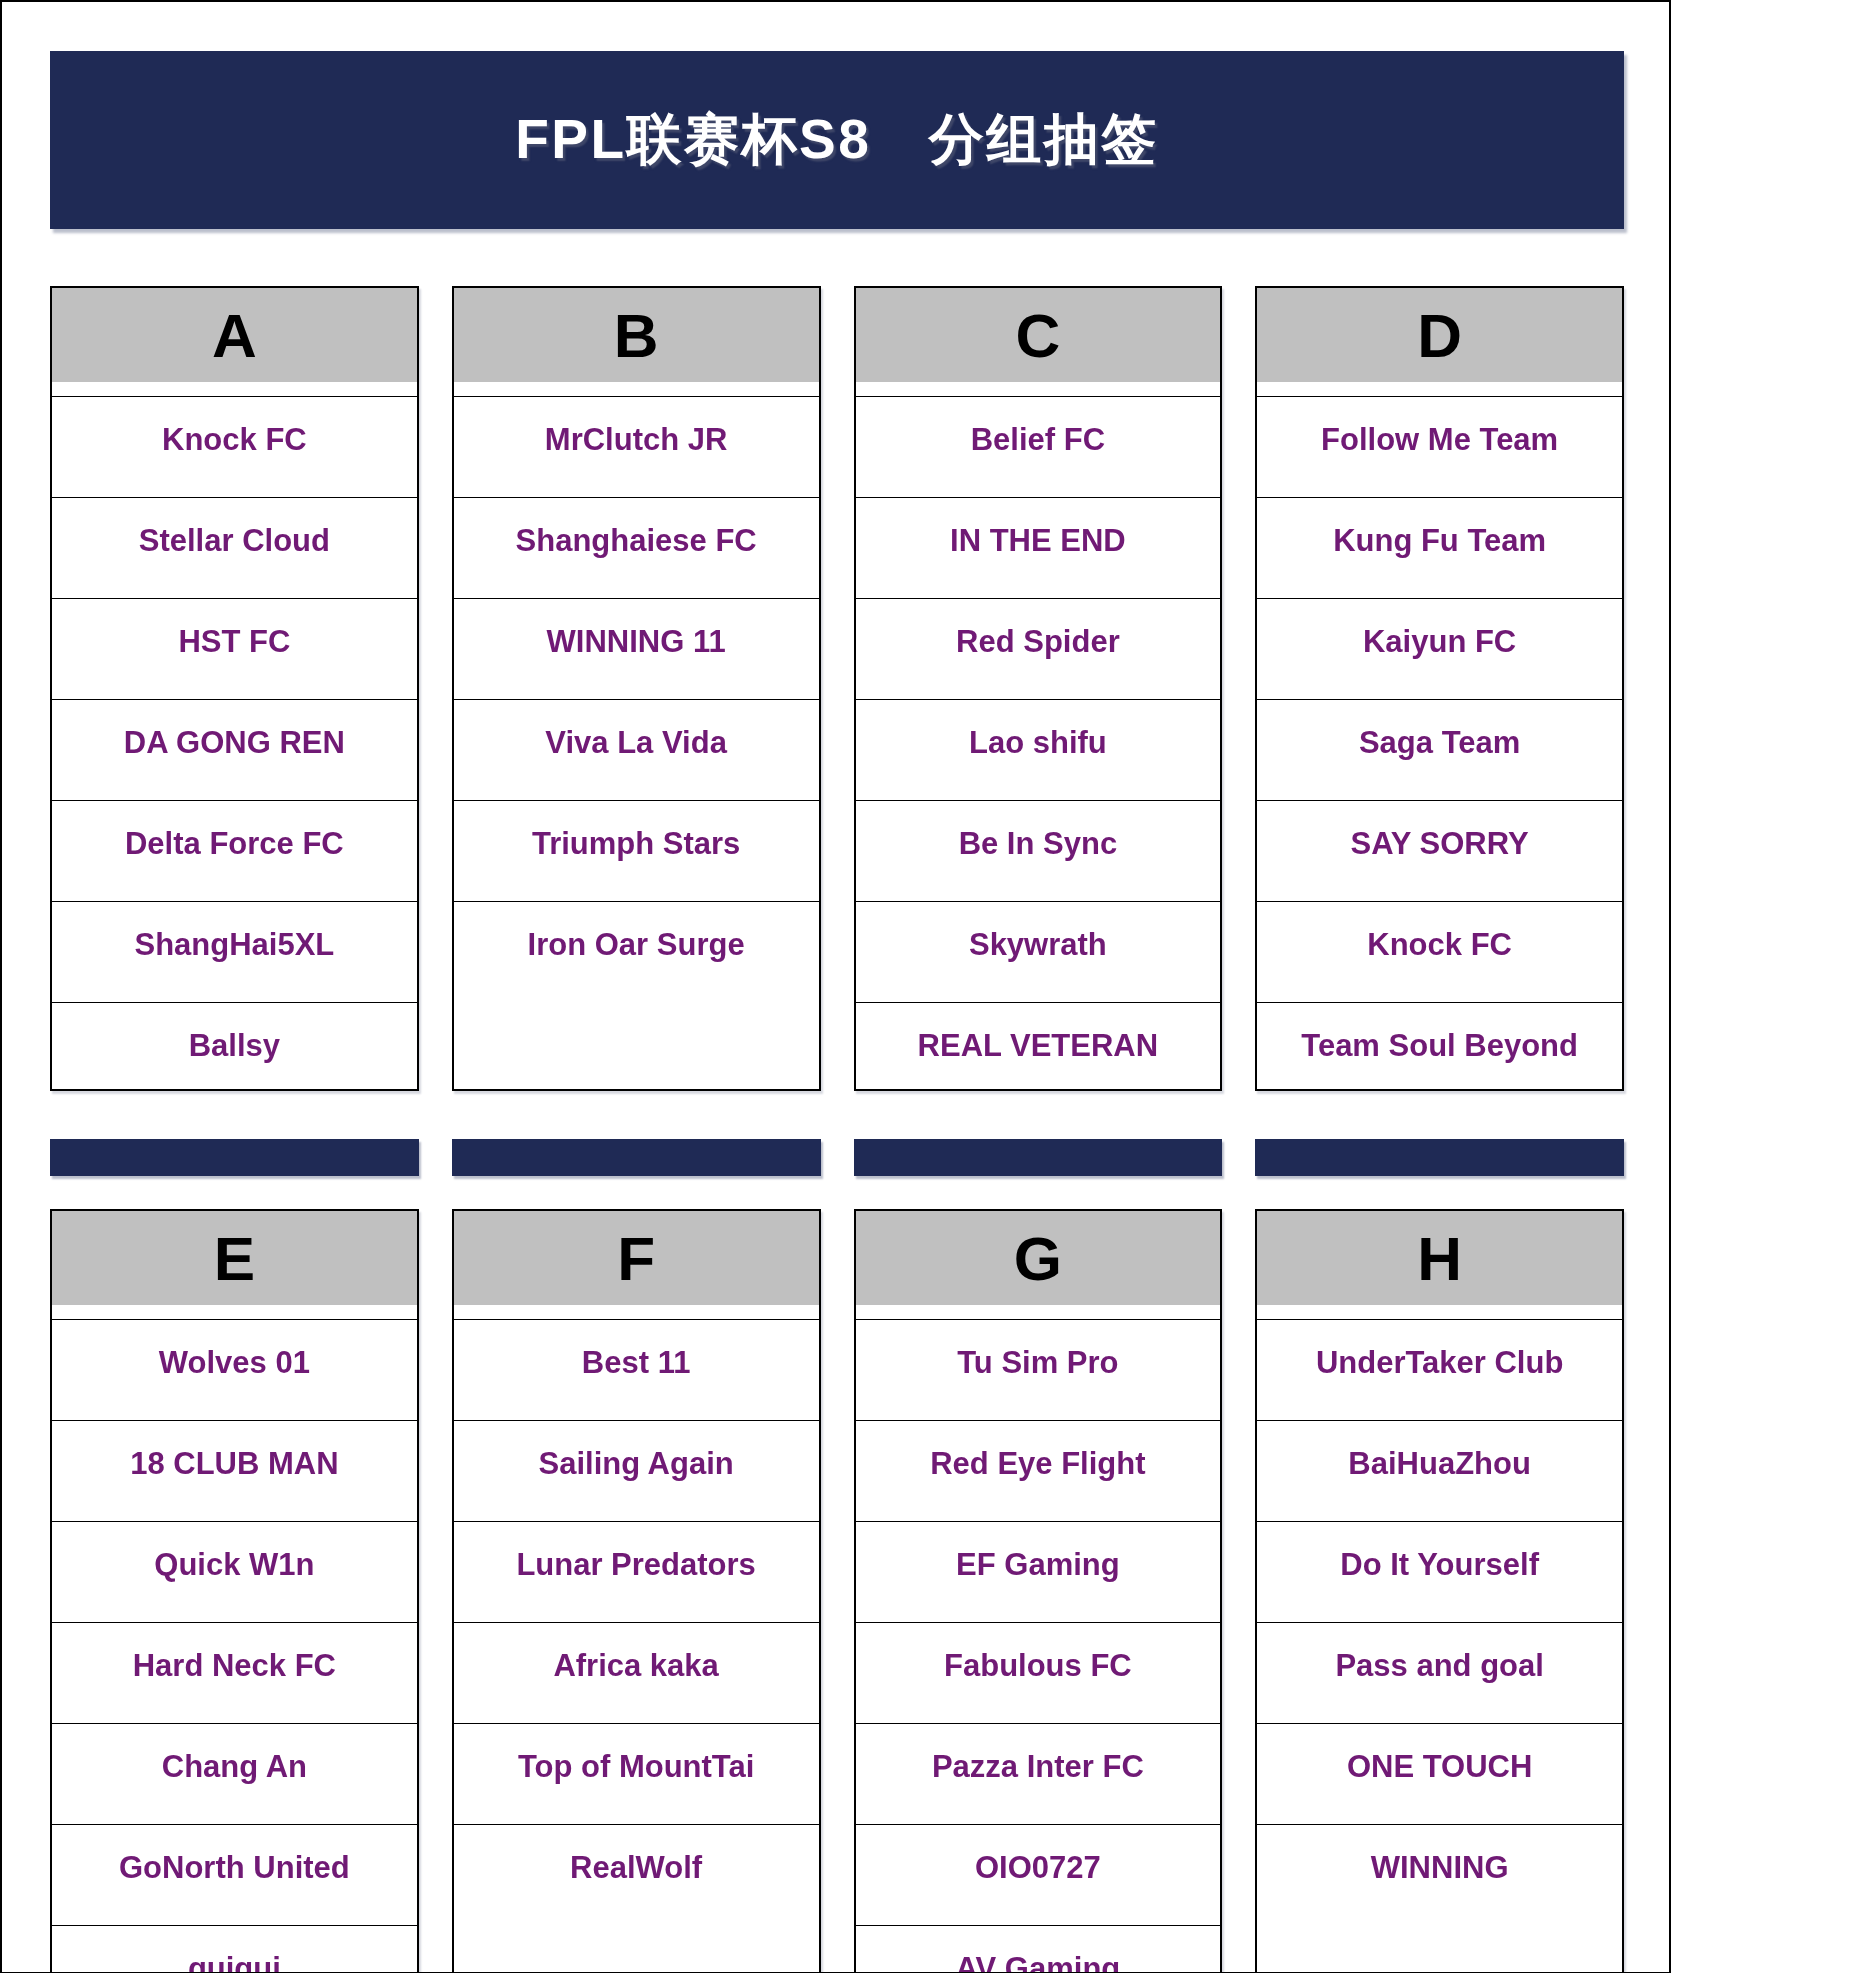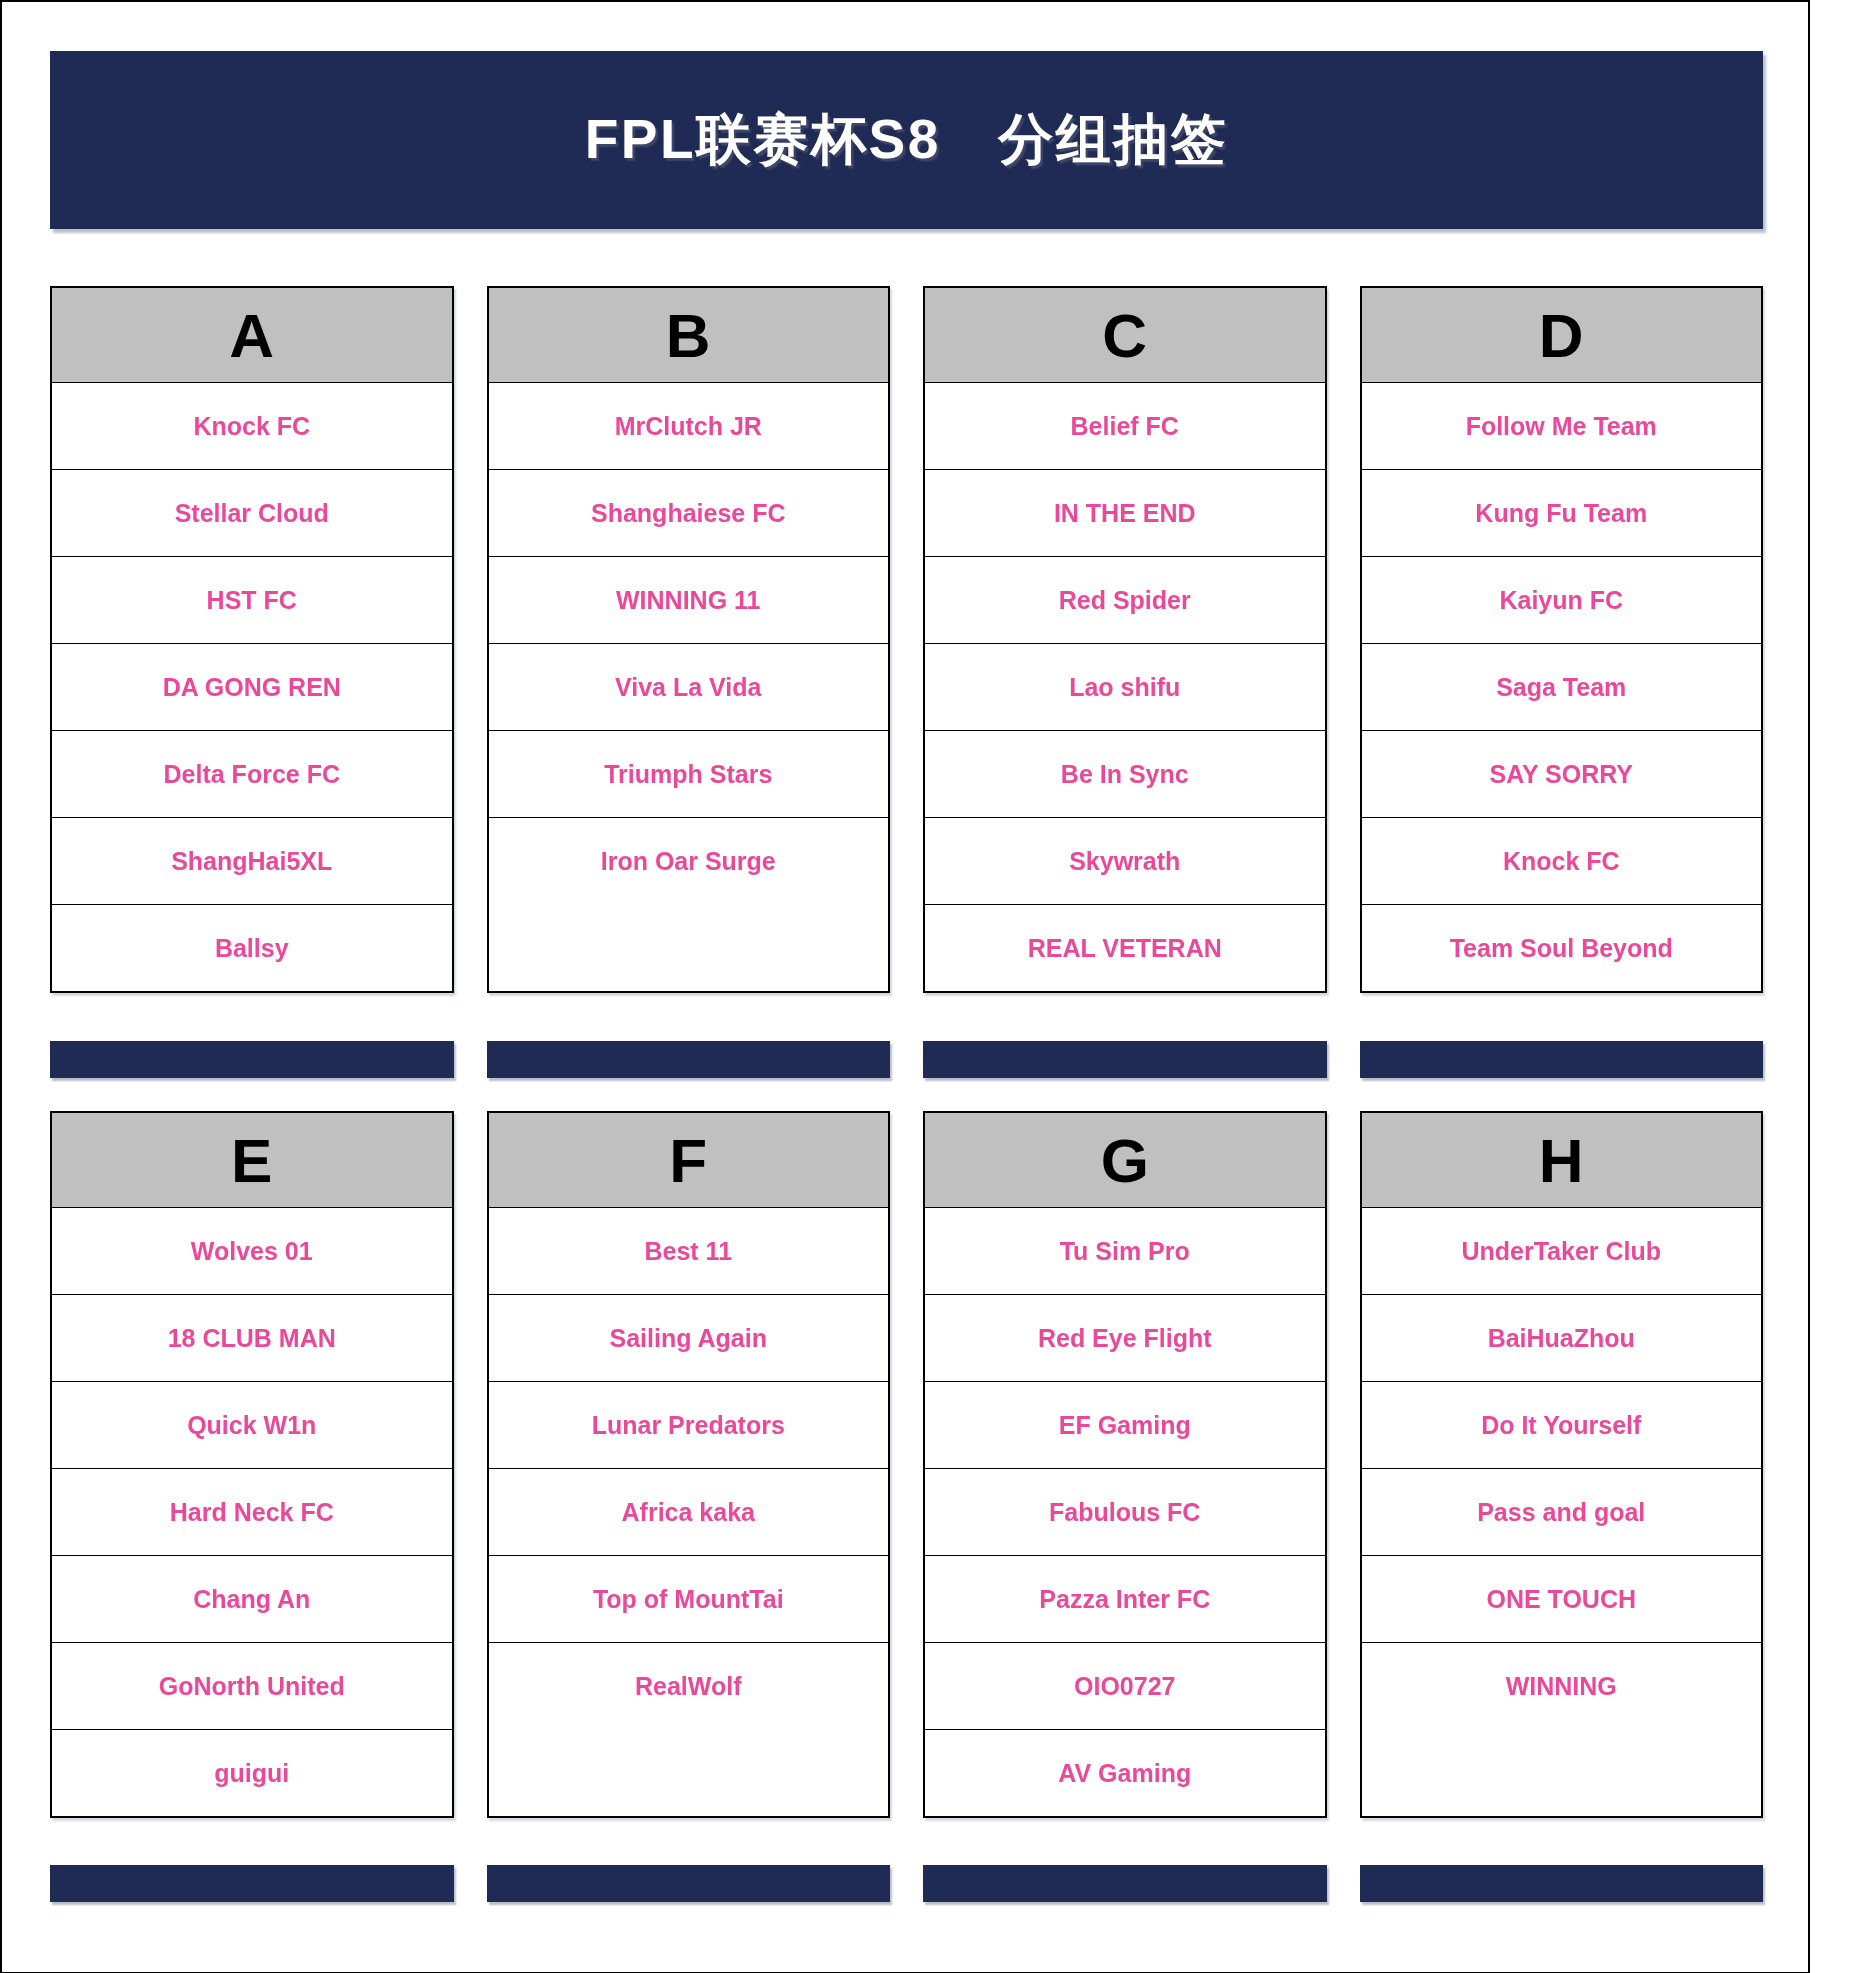--- a/index.html
+++ b/index.html
@@ -1,18 +1,18 @@
 <!DOCTYPE html>
 <html style="font-size:13.4px"><head>
 <meta charset="utf-8">
 <style>
   html,body{margin:0;padding:0;background:#fff;}
   .canvas{
     position:relative;
-    width:1810px;height:1974px;
+    width:1671px;height:1974px;
     box-sizing:border-box;
     background:#fff;
     border:2.5px solid #000;
     font-family:"Liberation Sans","DejaVu Sans",sans-serif;
     overflow:hidden;
   }
   .banner{
     margin:49px 45px 0 48px;
     height:178px;
     background:#1F2A55;
@@ -44,26 +44,27 @@
     background:#C0C0C0;
     display:flex;align-items:center;justify-content:center;
     font-size:62px;
     font-weight:bold;
     color:#000;
   }
   .team{
     height:87px;
     border-top:1.7px solid #000;
     display:flex;align-items:center;justify-content:center;
-    font-size:25px;
+    font-size:31px;
     font-weight:bold;
-    color:#ec4899;
+    color:#701a75;
     text-align:center;
     padding:0 6.7px;
     box-sizing:border-box;
+    margin-top:14px;
   }
   .bars-row{
     display:grid;
     grid-template-columns:repeat(4,1fr);
     column-gap:33px;
     margin:48px 45px 0 48px;
   }
   .bars-row.bottom{margin-top:47px;}
   .bar{
     height:37px;

